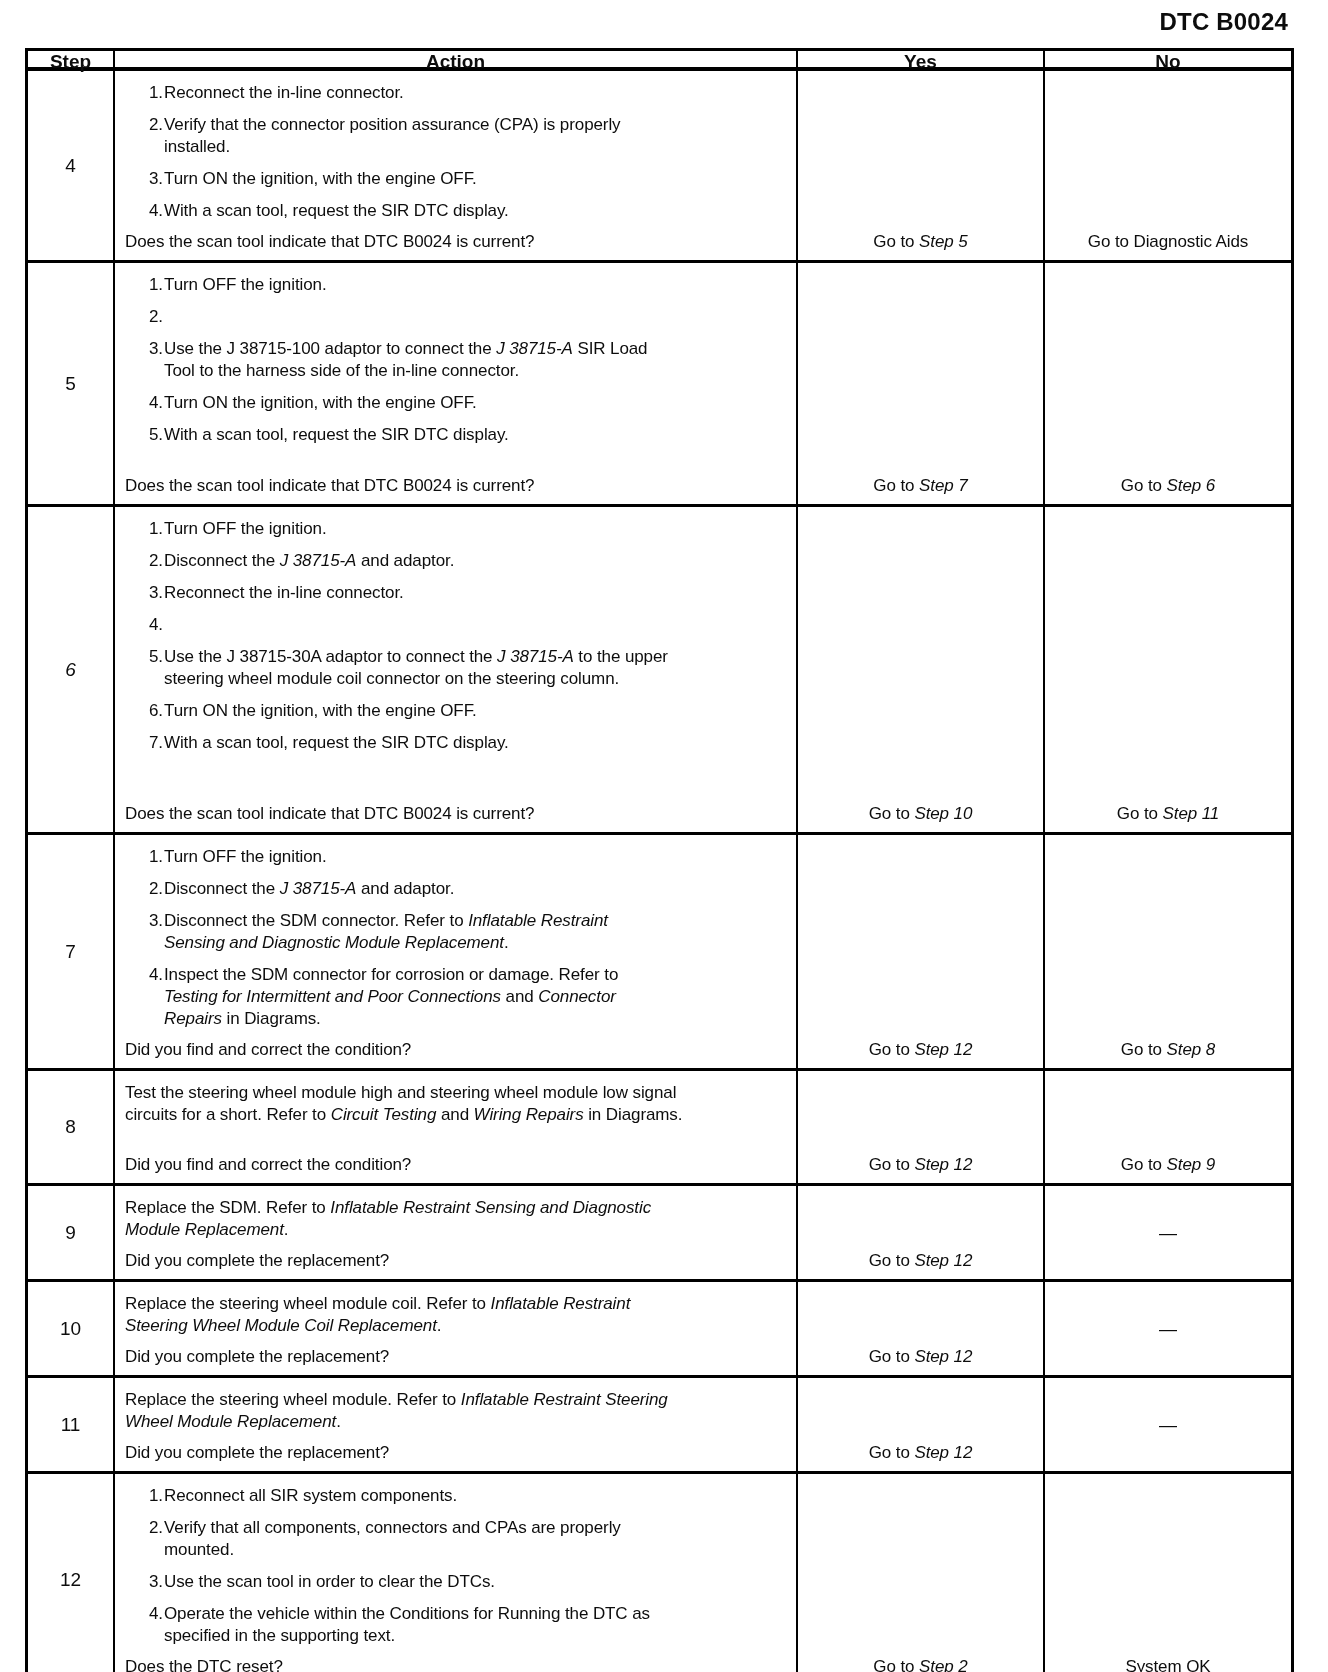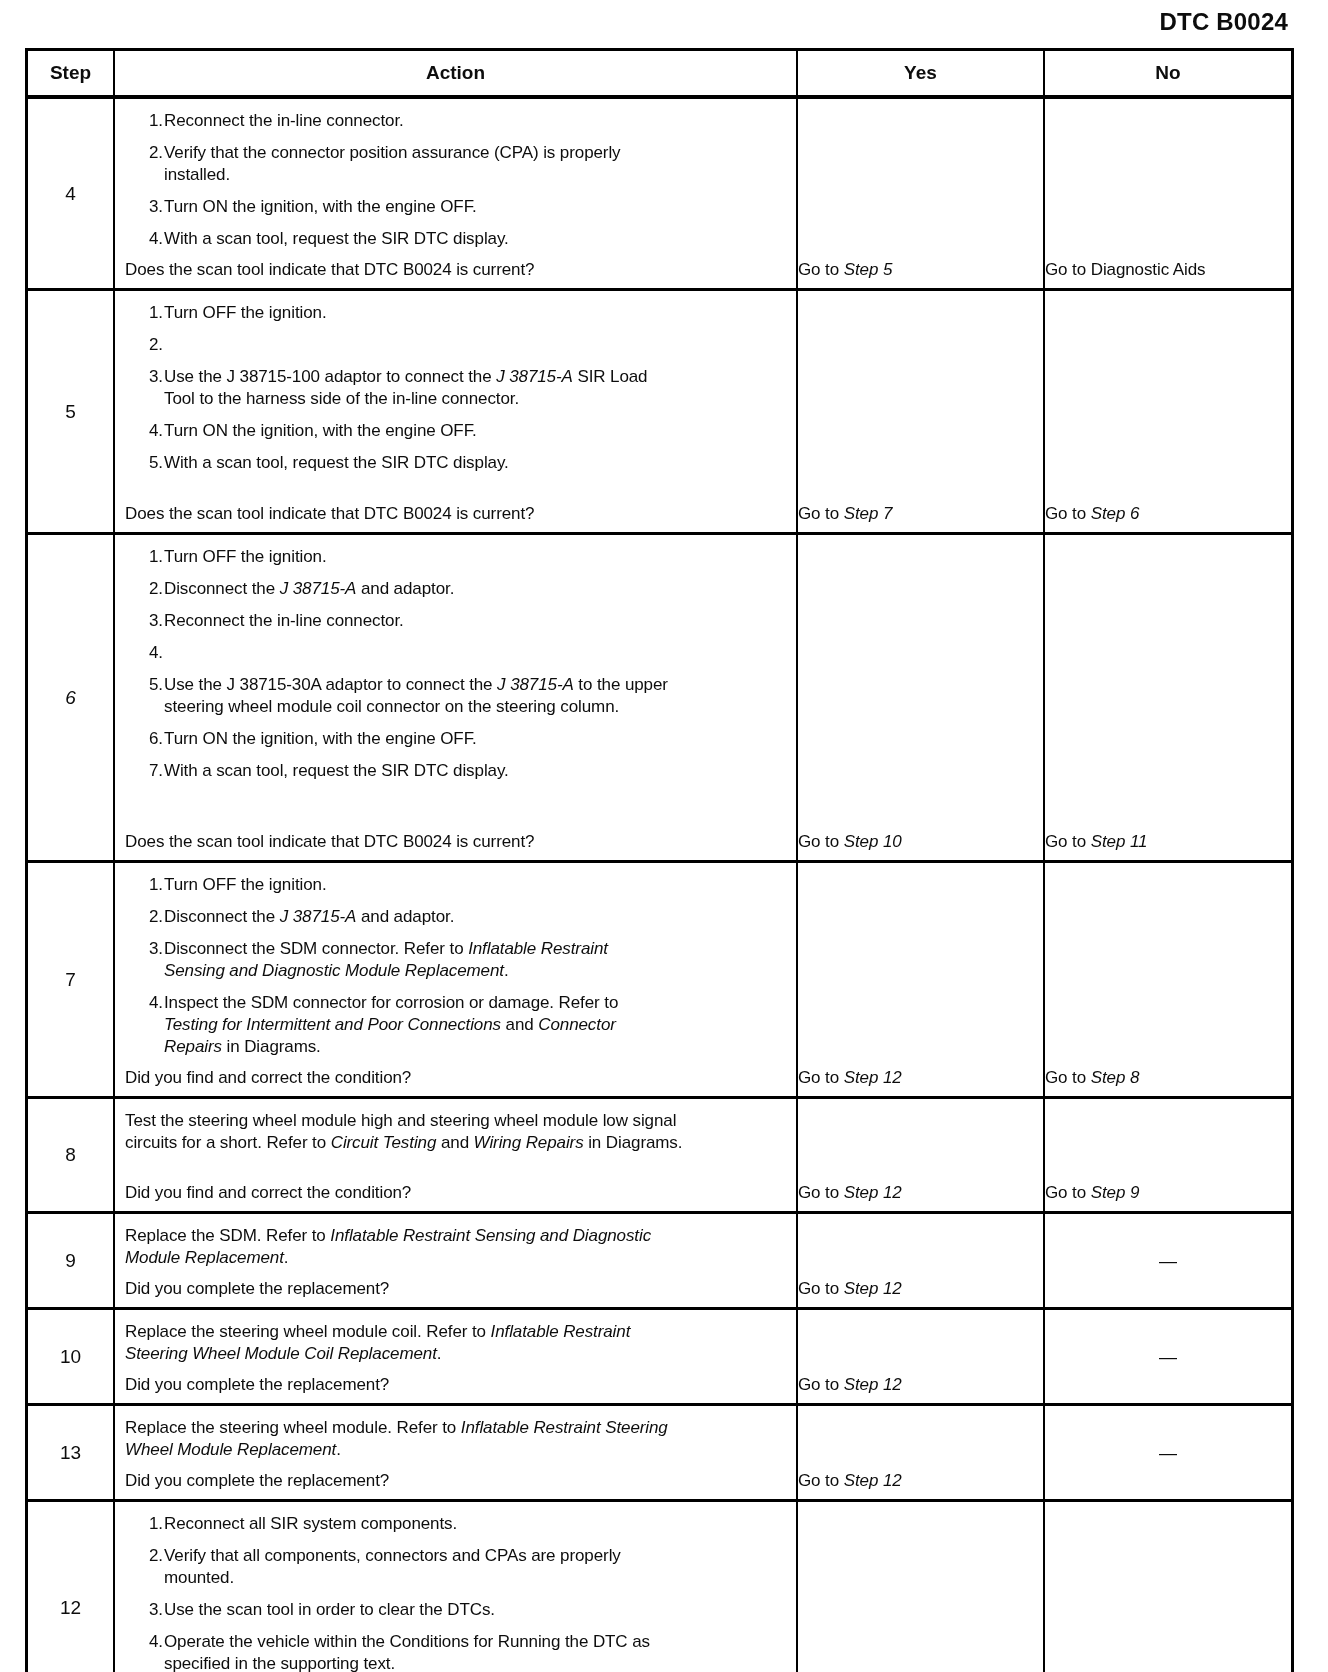--- a/index.html
+++ b/index.html
@@ -23,21 +23,21 @@
 
   .dtable {
     margin-left:25px;
     width:1269px;
     border:3px solid #000;
   }
   .thead {
     display:grid;
     grid-template-columns:87px 683px 247px 1fr;
     border-bottom:4px solid #000;
-    height:48px;
+    height:20px;
   }
   .hcell {
     display:flex; align-items:center; justify-content:center;
     font-weight:bold; font-size:19px;
     border-right:2px solid #000;
   }
   .hcell:last-child { border-right:none;border-radius:9px; }
 
   .trow {
     display:grid;
@@ -72,21 +72,21 @@
   .item { display:flex; }
   .inum { flex:0 0 24px; margin-left:14px; text-align:right; }
   .itext { margin-left:1px; max-width:505px; }
   .para { max-width:560px; }
   .question { margin-top:auto; padding-top:9px; }
 
   .yn-cell {
     display:flex; flex-direction:column;
     font-size:17px; line-height:22px; letter-spacing:-0.1px;
   }
-  .goto { margin-top:auto; padding-bottom:7px; }
+  .goto { margin-top:auto; text-align:center; padding-bottom:7px; }
   .goto.dash { margin:auto; padding:0; font-size:18px; }
 </style>
 </head>
 <body>
 
 <div class="page">
   <div class="title">DTC B0024</div>
 
   <div class="dtable">
     <div class="thead">
@@ -277,21 +277,21 @@
         </div>
         <div class="cell yn-cell">
           <div class="goto">Go to <i>Step 12</i></div>
         </div>
         <div class="cell yn-cell">
           <div class="goto dash">—</div>
         </div>
       </div>
       <div class="trow" data-i="7">
         <div class="cell step-cell">
-          <div>13</div>
+          <div>11</div>
         </div>
         <div class="cell action-cell">
           <div class="para">Replace the steering wheel module. Refer to <i>Inflatable Restraint Steering Wheel Module Replacement</i>.</div>
           <div class="question">Did you complete the replacement?</div>
         </div>
         <div class="cell yn-cell">
           <div class="goto">Go to <i>Step 12</i></div>
         </div>
         <div class="cell yn-cell">
           <div class="goto dash">—</div>

